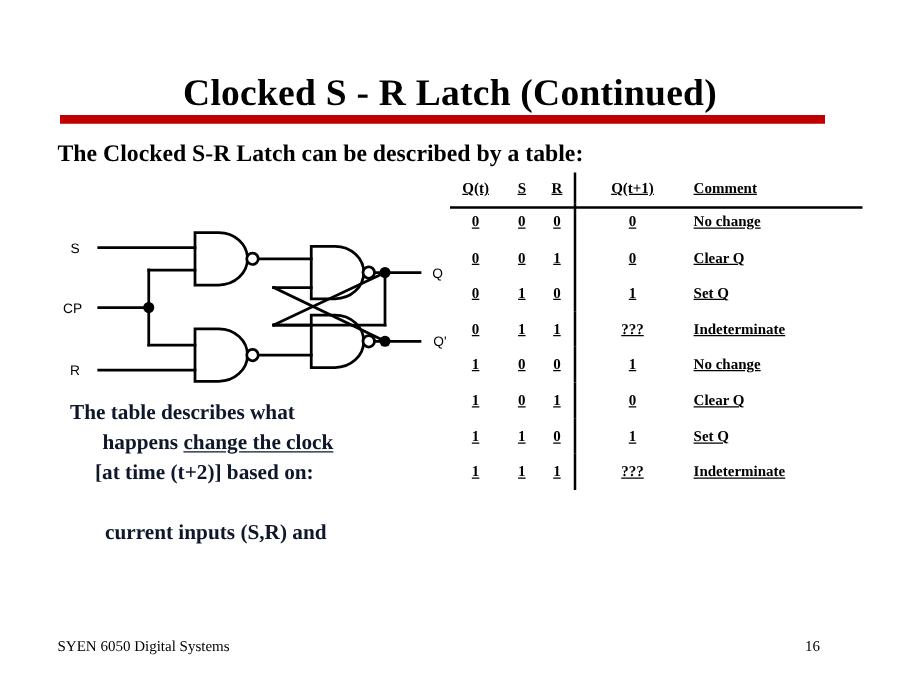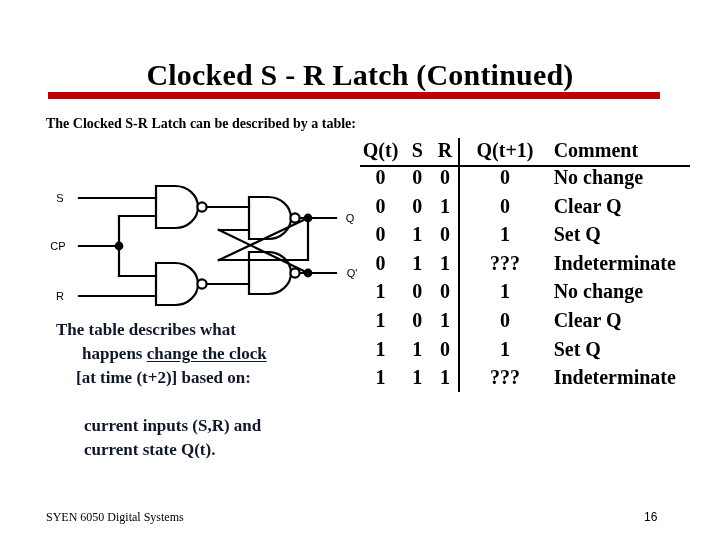--- a/index.html
+++ b/index.html
@@ -40,21 +40,21 @@
     background: #C00000;
   }
 
   
   #subtitle {
     position: absolute;
     left: 46px;
     top: 112px;
     font-family: "Liberation Serif", "DejaVu Serif", serif;
     font-weight: bold;
-    font-size: 14px;
+    font-size: 19px;
     line-height: 23px;
     white-space: nowrap;
   }
 
   
   #circuit {
     position: absolute;
     left: 36px;
     top: 172px;
     width: 340px;
@@ -98,25 +98,26 @@
     font-size: 16px;
     color: #000000;
   }
   #truth-table table {
     border-collapse: collapse;
     width: 336px;
   }
   #truth-table th, #truth-table td {
     padding: 0;
     font-weight: bold;
-    font-size: 20px;
+    font-size: 12px;
     line-height: 28.6px;
     height: 28.6px;
     white-space: nowrap;
     text-align: center;
+    text-decoration: underline;
   }
   #truth-table thead th { line-height: 25px; height: 25px; }
   .col-qt    { width: 46px; }
   .col-s     { width: 30px; }
   .col-r     { width: 28px; }
   .col-qt1   { width: 88px; }
   .col-cmt   { width: 142px; text-align: left !important; padding-left: 6px !important; }
 
   .sep-cell {
     border-left: 2px solid #000000;
@@ -140,21 +141,21 @@
     top: 510px;
     font-family: "Liberation Serif", "DejaVu Serif", serif;
     font-size: 12px;
     color: #000000;
     white-space: nowrap;
   }
   #footer-page {
     position: absolute;
     left: 644px;
     top: 510px;
-    font-family: Liberation Sans, sans-serif;
+    font-family: Liberation Serif, serif;
     font-size: 12px;
     color: #000000;
   }
 </style>
 </head>
 <body>
 
 <div id="slide-title">Clocked S - R Latch (Continued)</div>
 <div id="title-rule"></div>
 
@@ -221,21 +222,20 @@
 </div>
 
 <div class="body-block" id="body-block-1">
   <span class="ln l1">The table describes what</span>
   <span class="ln l2"><span>happens </span><span class="uline">change the clock</span></span>
   <span class="ln l3">[at time (t+2)] based on:</span>
 </div>
 
 <div class="body-block" id="body-block-2">
   <span class="ln">current inputs (S,R) and</span>
-  <span class="ln">current state Q(t).</span>
 </div>
 
 <div id="truth-table">
   <div id="hdr-rule"></div>
   <table>
     <thead>
       <tr class="hdr-row">
         <th class="col-qt">Q(t)</th>
         <th class="col-s">S</th>
         <th class="col-r">R</th>

